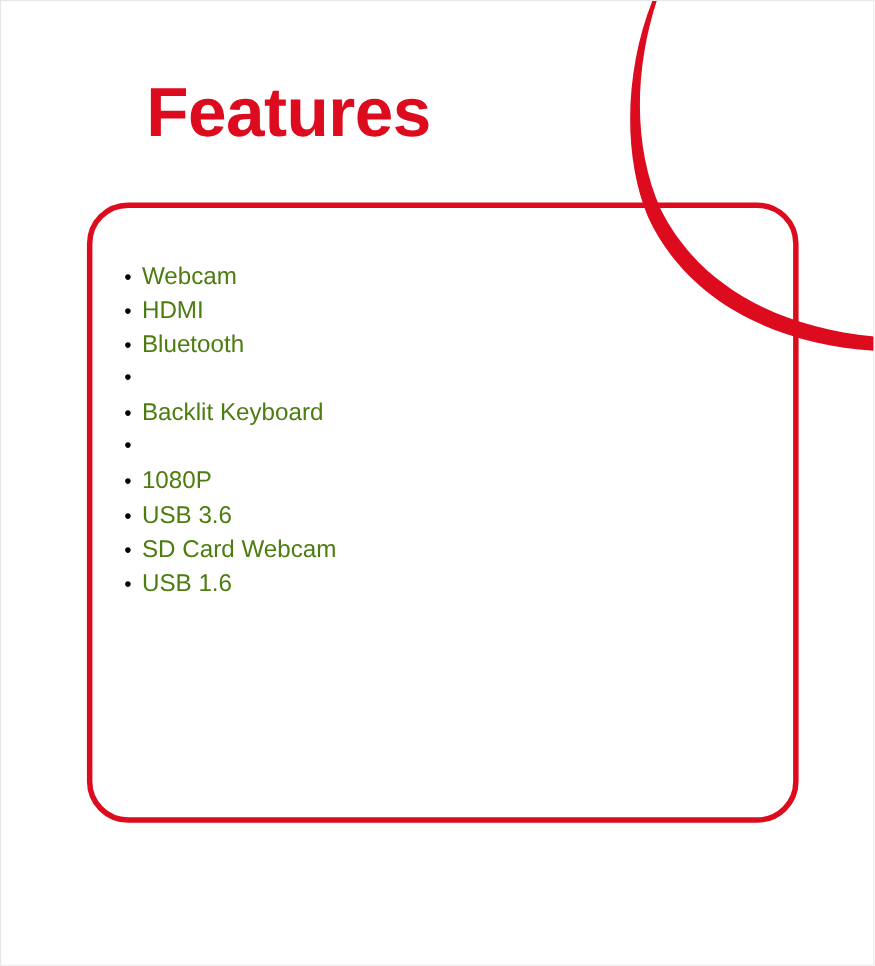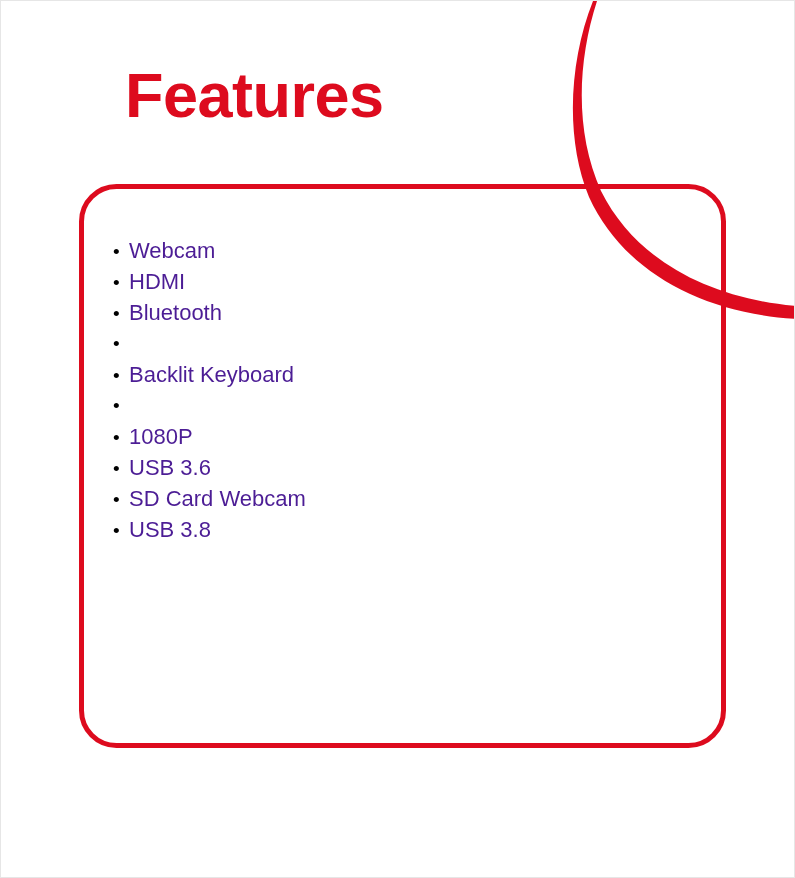--- a/index.html
+++ b/index.html
@@ -40,21 +40,21 @@
     width: 795px;
     height: 878px;
     pointer-events: none;
   }
 
   
   #page-title {
     position: absolute;
     left: 120px;
     top: 57px;
-    margin: 4px;
+    margin: 12px;
     font-size: 63px;
     font-weight: bold;
     letter-spacing: -0.5px;
     line-height: 1.05;
     color: #DD0B1E;
     white-space: nowrap;
   }
 
   
   #feature-list {
@@ -82,21 +82,21 @@
     width: 16px;
     font-size: 19px;
     line-height: 31px;
     color: #000000;
   }
 
   .feature-label {
     flex: 0 0 auto;
     font-size: 22px;
     line-height: 31px;
-    color: #4c1d95;
+    color: #4d7c0f;
   }
 </style>
 </head>
 <body>
 
 <div id="slide">
 
   <svg id="decor-layer" viewBox="0 0 795 878" width="795" height="878" aria-hidden="true">
     <path d="M 596 0
              C 576 62, 574 132, 600 190
@@ -143,17 +143,17 @@
     <li>
       <span class="bullet-dot">•</span>
       <span class="feature-label">USB 3.6</span>
     </li>
     <li>
       <span class="bullet-dot">•</span>
       <span class="feature-label">SD Card Webcam</span>
     </li>
     <li>
       <span class="bullet-dot">•</span>
-      <span class="feature-label">USB 3.8</span>
+      <span class="feature-label">USB 1.6</span>
     </li>
   </ul>
 
 </div>
 
 </body></html>

